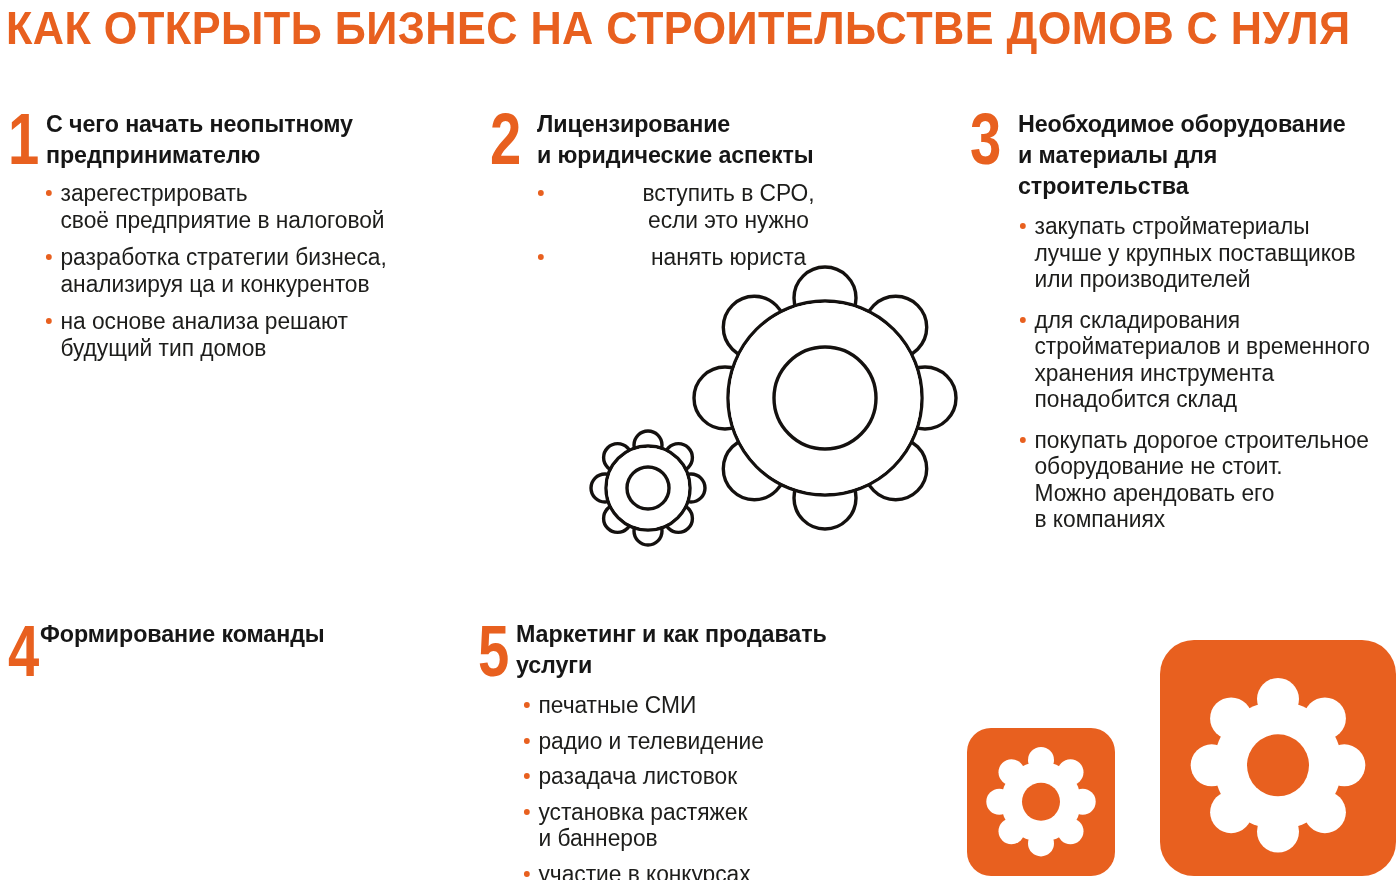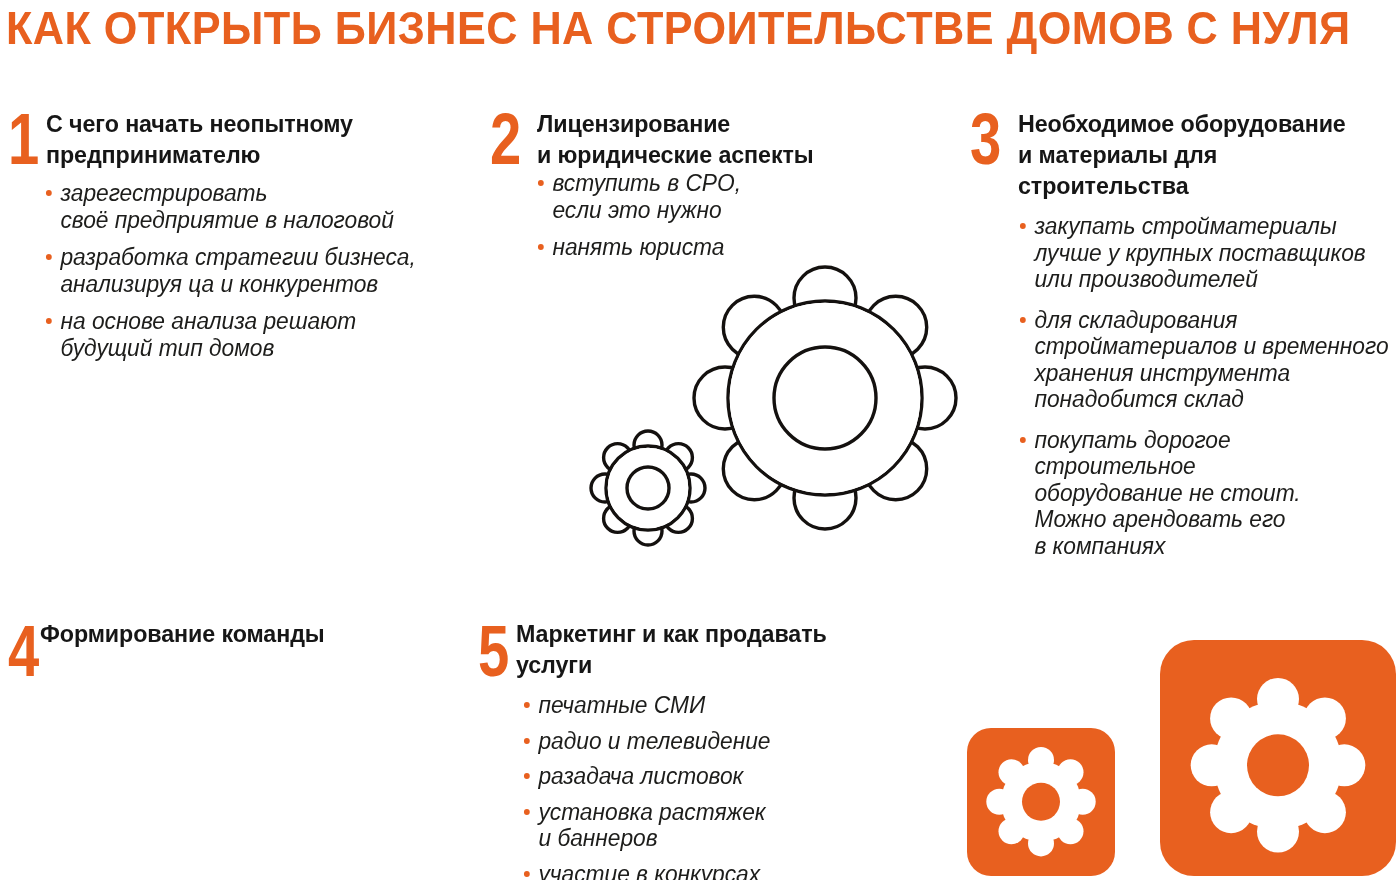--- a/index.html
+++ b/index.html
@@ -62,21 +62,20 @@
     letter-spacing: -0.1px;
     transform: scaleX(0.95);
     transform-origin: left top;
     white-space: pre-line;
   }
 
   ul.bullets {
     list-style: none;
     margin: 0;
     padding: 0;
-    font-style: italic;
   }
   ul.bullets li {
     position: relative;
     padding-left: 17px;
     margin: 0 0 11px 0;
     font-family: "Liberation Sans Narrow", "Liberation Sans", sans-serif;
     font-size: 23.5px;
     line-height: 26.5px;
     color: #1d1d1b;
     font-weight: 400;
@@ -96,21 +95,21 @@
 
   
   #block-1 { left: 8px;   top: 108px; width: 460px; }
   #block-1 .num      { left: 0px; top: 0px; }
   #block-1 .head-text { margin-left: 38px; }
   #block-1 ul        { margin-left: 36px; margin-top: 10px; width: 420px; }
 
   #block-2 { left: 490px; top: 108px; width: 430px; }
   #block-2 .num      { left: 0px; top: 0px; }
   #block-2 .head-text { margin-left: 47px; }
-  #block-2 ul        { margin-left: 46px; width: 380px; }
+  #block-2 ul        { margin-left: 46px; margin-top: 10px; width: 380px; text-align: center; }
 
   #block-3 { left: 970px; top: 108px; width: 430px; }
   #block-3 .num      { left: 0px; top: 0px; }
   #block-3 .head-text { margin-left: 48px; }
   #block-3 ul        { margin-left: 48px; margin-top: 12px; width: 385px; }
   #block-3 ul li     { margin-bottom: 14px; }
 
   #block-4 { left: 8px;   top: 618px; width: 470px; }
   #block-4 .num      { left: 0px; top: 2px; }
   #block-4 .head-text { margin-left: 32px; }

